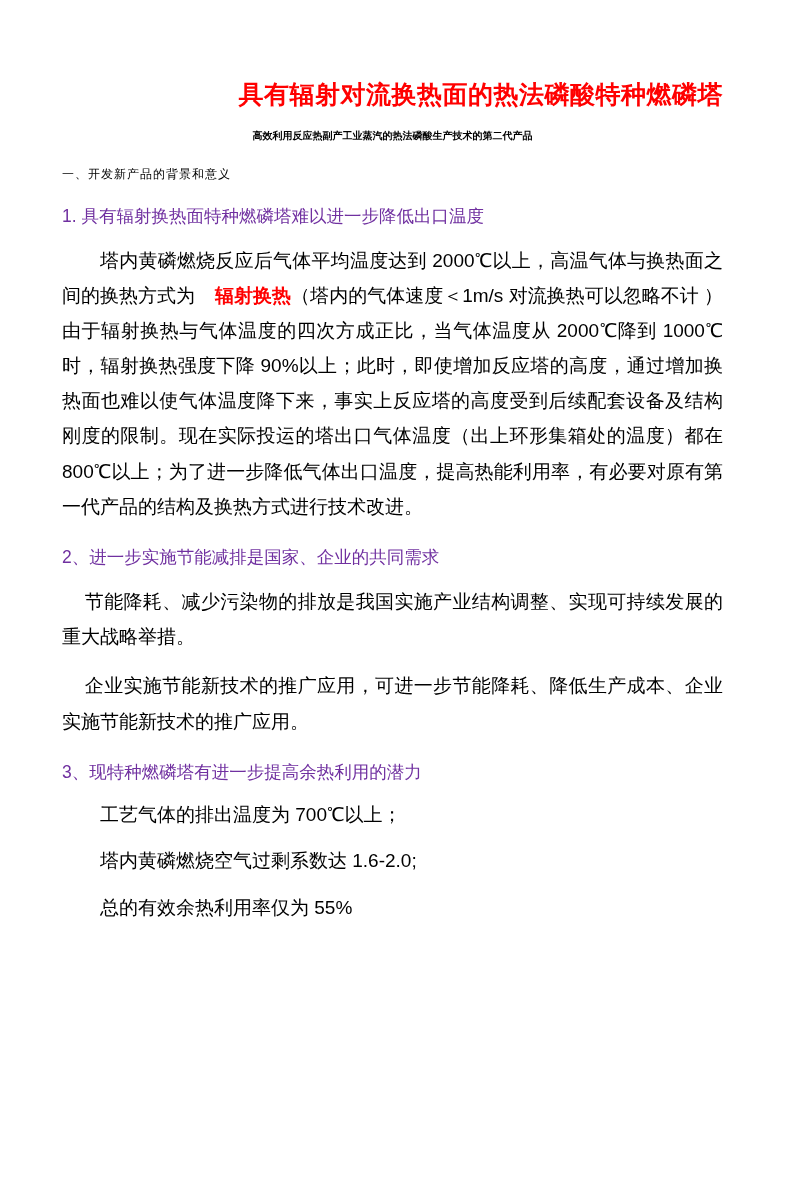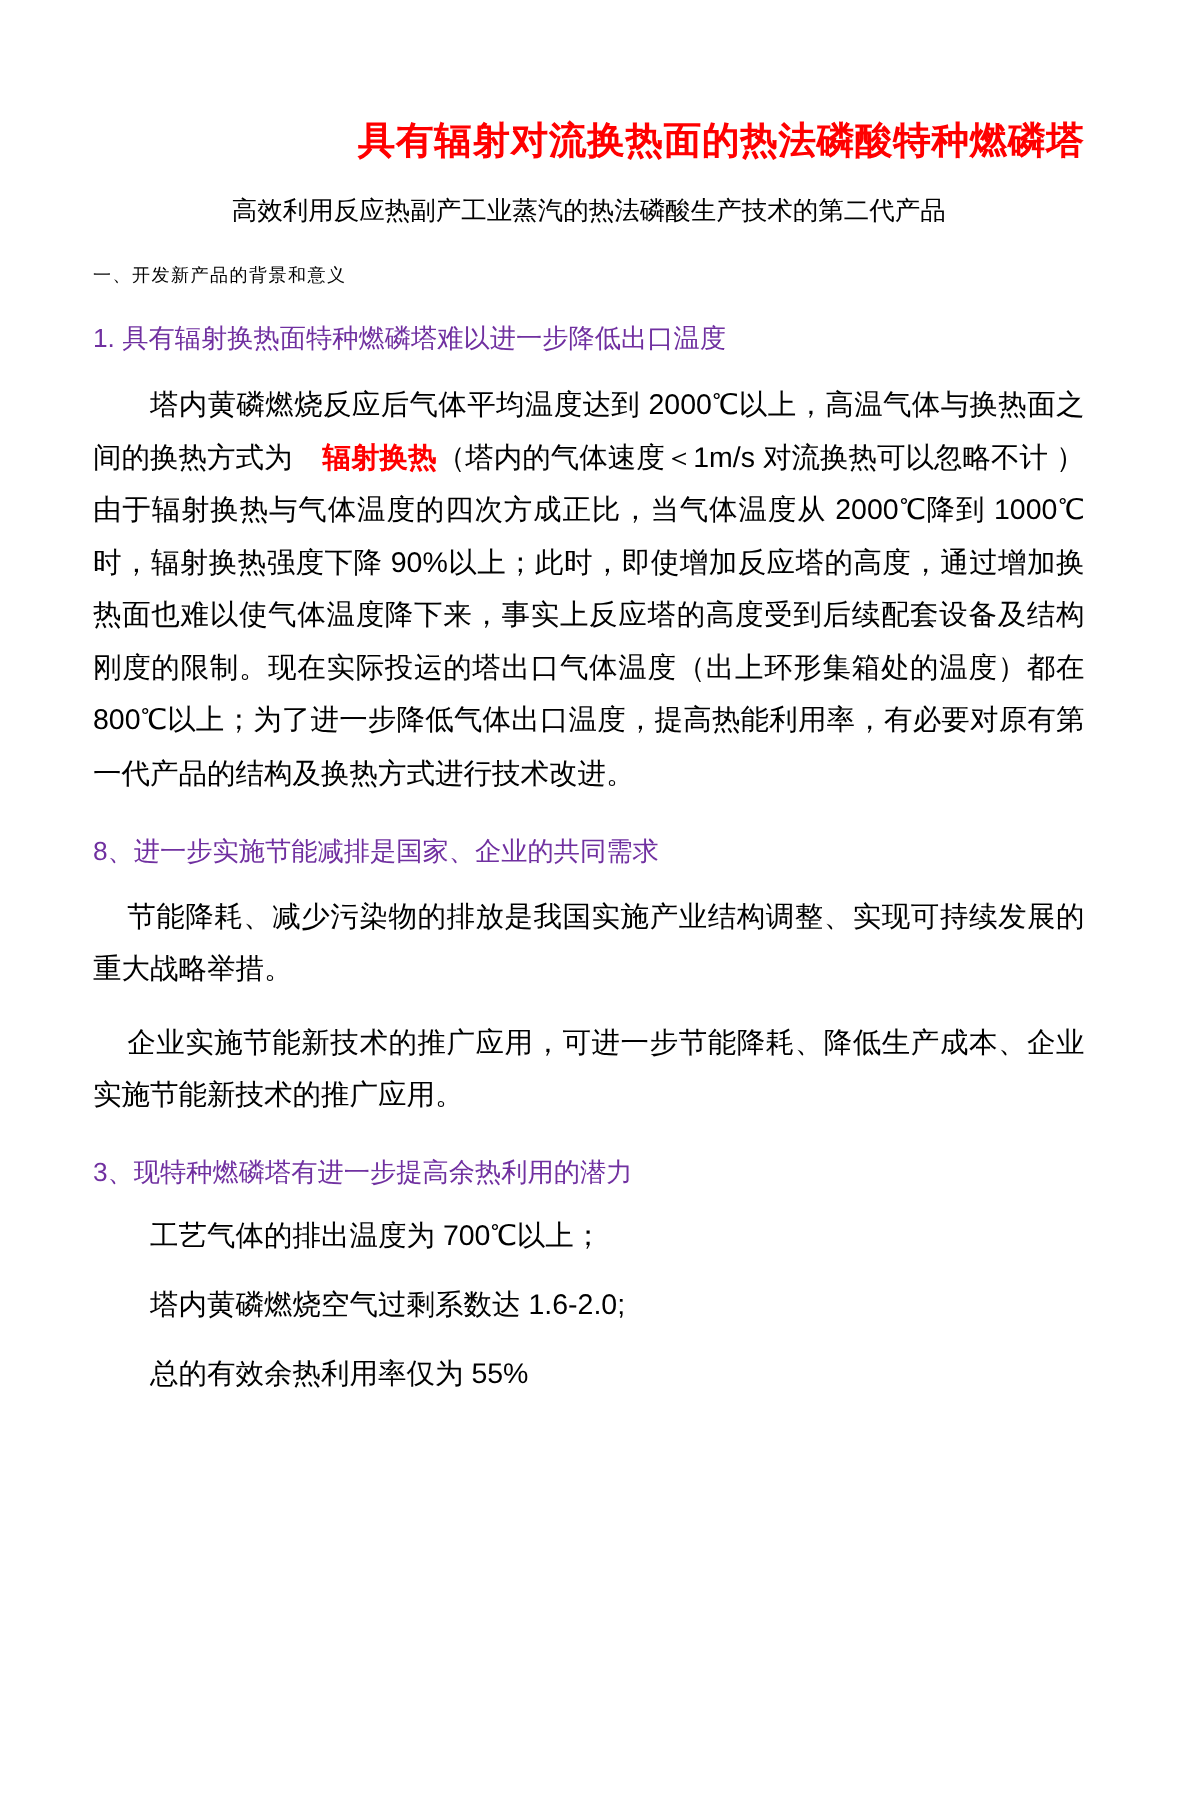--- a/index.html
+++ b/index.html
@@ -26,22 +26,22 @@
     text-align: right;
     font-size: 25px;
     font-weight: bold;
     color: #ff0000;
     letter-spacing: 0.5px;
     margin: 18px 0 0 0;
     line-height: 1.3;
   }
   .doc-subtitle {
     text-align: center;
-    font-size: 17px;
-    font-weight: normal;
+    font-size: 10px;
+    font-weight: bold;
     color: #000000;
     margin: 18px 0 0 0;
     line-height: 1.4;
   }
   .heading-1 {
     font-size: 12px;
     color: #000000;
     margin: 22px 0 0 0;
     line-height: 1.5;
     letter-spacing: 1px;
@@ -92,21 +92,21 @@
   <h1 class="doc-title">具有辐射对流换热面的热法磷酸特种燃磷塔</h1>
 
   <div class="doc-subtitle">高效利用反应热副产工业蒸汽的热法磷酸生产技术的第二代产品</div>
 
   <div class="heading-1">一、开发新产品的背景和意义</div>
 
   <div class="heading-purple">1. 具有辐射换热面特种燃磷塔难以进一步降低出口温度</div>
 
   <p class="body-text indent2"><span>塔内黄磷燃烧反应后气体平均温度达到 2000℃以上，高温气体与换热面之间的换热方式为</span><span class="hl-red">辐射换热</span><span>（塔内的气体速度＜1m/s 对流换热可以忽略不计 ）由于辐射换热与气体温度的四次方成正比，当气体温度从 2000℃降到 1000℃时，辐射换热强度下降 90%以上；此时，即使增加反应塔的高度，通过增加换热面也难以使气体温度降下来，事实上反应塔的高度受到后续配套设备及结构刚度的限制。现在实际投运的塔出口气体温度（出上环形集箱处的温度）都在 800℃以上；为了进一步降低气体出口温度，提高热能利用率，有必要对原有第一代产品的结构及换热方式进行技术改进。</span></p>
 
-  <div class="heading-purple lvl2">8、进一步实施节能减排是国家、企业的共同需求</div>
+  <div class="heading-purple lvl2">2、进一步实施节能减排是国家、企业的共同需求</div>
 
   <p class="body-text indent1">节能降耗、减少污染物的排放是我国实施产业结构调整、实现可持续发展的重大战略举措。</p>
 
   <p class="body-text indent1">企业实施节能新技术的推广应用，可进一步节能降耗、降低生产成本、企业实施节能新技术的推广应用。</p>
 
   <div class="heading-purple lvl2">3、现特种燃磷塔有进一步提高余热利用的潜力</div>
 
   <div class="sub-list">
     <p>工艺气体的排出温度为 700℃以上；</p>
     <p>塔内黄磷燃烧空气过剩系数达 1.6-2.0;</p>

